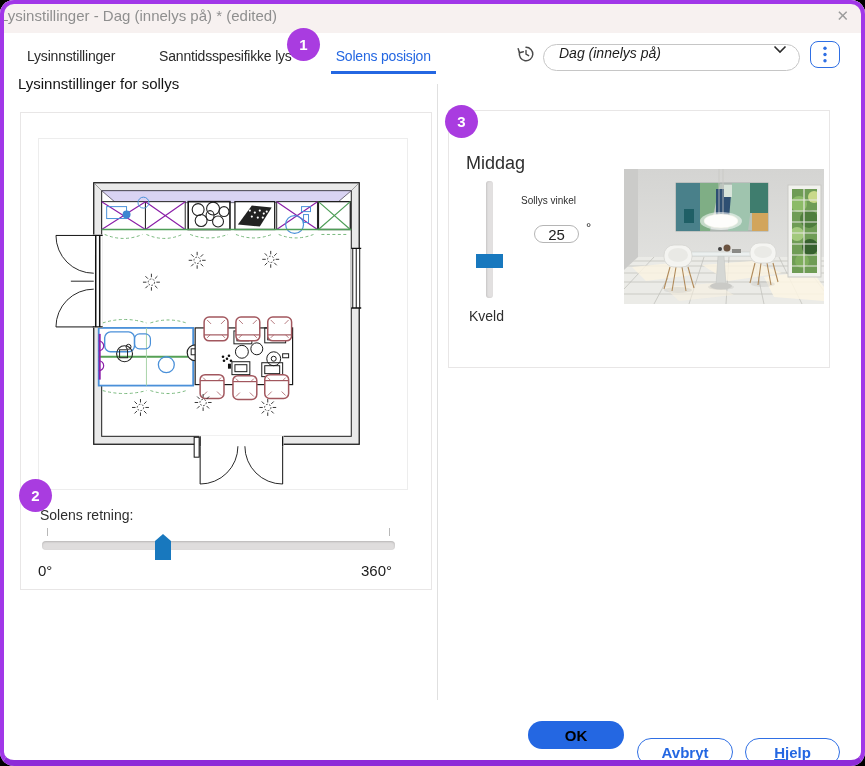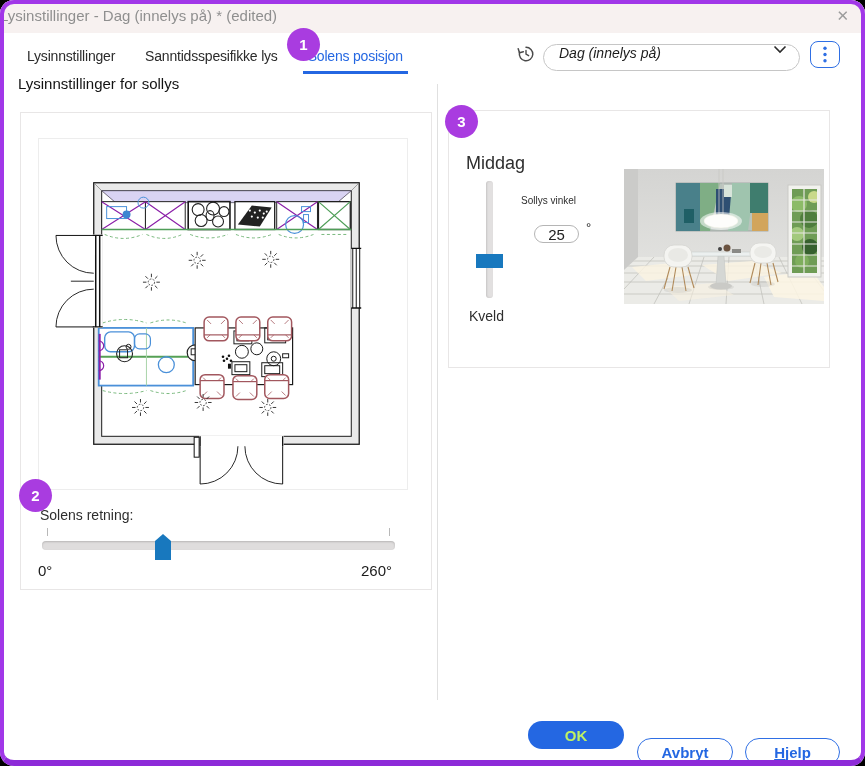--- a/index.html
+++ b/index.html
@@ -4,21 +4,21 @@
 <style>
   html,body{margin:0;padding:0;background:#000;}
   body{width:865px;height:766px;position:relative;overflow:hidden;
        font-family:"Liberation Sans",sans-serif;-webkit-font-smoothing:antialiased;}
   .dialog{position:absolute;inset:0;background:#fff;border-radius:14px;overflow:hidden;}
   .frame{position:absolute;inset:0;border:4px solid #a137e8;border-bottom-width:6px;
          border-bottom-color:#8d2ad8;border-radius:14px;pointer-events:none;z-index:60;}
   .titlebar{position:absolute;left:0;top:0;right:0;height:33px;background:#f7f1f0;}
   .title{position:absolute;left:0;right:0;top:7px;text-align:left;font-size:15px;color:#8f8f8f;}
   .close{position:absolute;right:16px;top:7px;font-size:15px;color:#9c9c9c;cursor:pointer;line-height:18px;}
-  .tabs{position:absolute;left:27px;top:48px;display:flex;gap:30px;}
+  .tabs{position:absolute;left:27px;top:48px;display:flex;gap:44px;}
   .tab{font-size:14px;color:#2b2b2b;padding-bottom:7px;cursor:pointer;letter-spacing:-0.2px;}
   .tab.active{color:#2467e2;border-bottom:3px solid #2467e2;padding-left:5px;padding-right:5px;margin-left:-5px;}
   .badge{position:absolute;width:33px;height:33px;border-radius:50%;background:#a93ce0;
          color:#fff;font-size:15px;font-weight:bold;display:flex;align-items:center;justify-content:center;z-index:40;}
   .badge1{left:287px;top:28px;}
   .badge2{left:19px;top:479px;}
   .badge3{left:445px;top:105px;}
   .hist{position:absolute;left:514px;top:42px;width:24px;height:24px;display:flex;align-items:center;justify-content:center;cursor:pointer;}
   .dropdown{position:absolute;left:543px;top:44px;width:257px;height:27px;box-sizing:border-box;
             border:1px solid #c6c6c6;border-radius:14px;background:#fff;display:flex;align-items:flex-start;
@@ -45,21 +45,21 @@
           box-shadow:inset 1px 0 2px rgba(0,0,0,.12);cursor:pointer;}
   .vthumb{position:absolute;left:476px;top:254px;width:27px;height:14px;background:#1878be;cursor:grab;}
   .anglab{position:absolute;left:521px;top:195px;font-size:10px;color:#2e2e2e;}
   .angpill{position:absolute;left:534px;top:225px;width:45px;height:18px;box-sizing:border-box;border:1px solid #b5b5b5;
            border-radius:13px;text-align:center;font-size:15px;color:#222;background:#fff;outline:none;
            font-family:"Liberation Sans",sans-serif;}
   .degunit{position:absolute;left:586px;top:220px;font-size:13px;color:#222;}
   .render{position:absolute;left:624px;top:169px;width:200px;height:135px;}
   .btn{position:absolute;top:721px;height:28px;border-radius:14px;font-size:15px;font-weight:bold;
        display:flex;align-items:center;justify-content:center;cursor:pointer;box-sizing:border-box;}
-  .btn.ok{left:528px;width:96px;background:#2467e2;color:#bef264;}
+  .btn.ok{left:528px;width:96px;background:#2467e2;color:#000000;}
   .btn.ghost{background:#fff;border:1.5px solid #2f6fe4;color:#2467e2;margin-top:17px;}
   .btn.cancel{left:637px;width:96px;}
   .btn.help{left:745px;width:95px;}
   .u{text-decoration:underline;}
 </style>
 </head>
 <body>
 
 <div class="dialog">
 
@@ -265,21 +265,21 @@
     </svg>
   </div>
 
   <div class="badge badge2">2</div>
   <div class="dirlabel">Solens retning:</div>
   <div class="tick" style="left:47px"></div>
   <div class="tick" style="left:389px"></div>
   <div class="htrack"></div>
   <div class="hthumb"></div>
   <div class="minlab">0°</div>
-  <div class="maxlab">260°</div>
+  <div class="maxlab">360°</div>
 
   <div class="rpanel"></div>
   <div class="badge badge3">3</div>
   <div class="noon">Middag</div>
   <div class="vtrack"></div>
   <div class="vthumb"></div>
   <div class="eve">Kveld</div>
   <div class="anglab">Sollys vinkel</div>
   <input class="angpill" value="25" style="">
   <div class="degunit">°</div>

